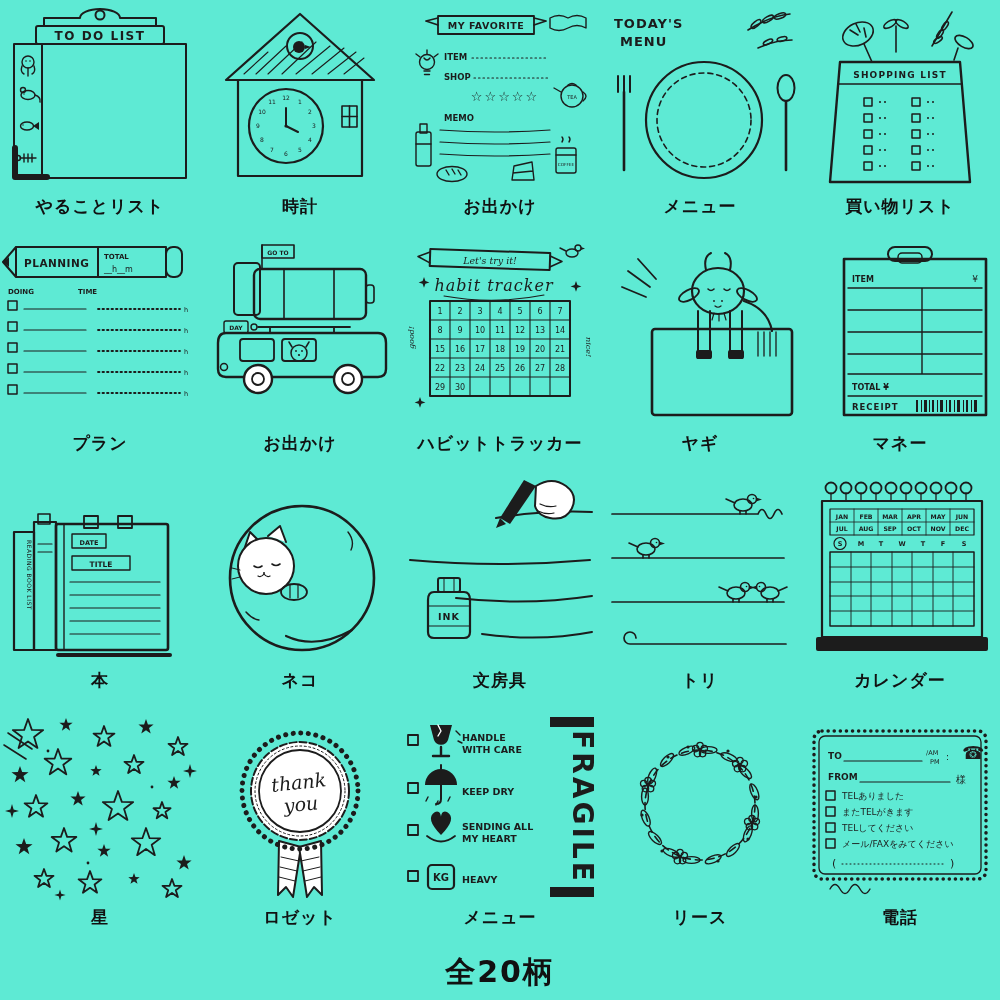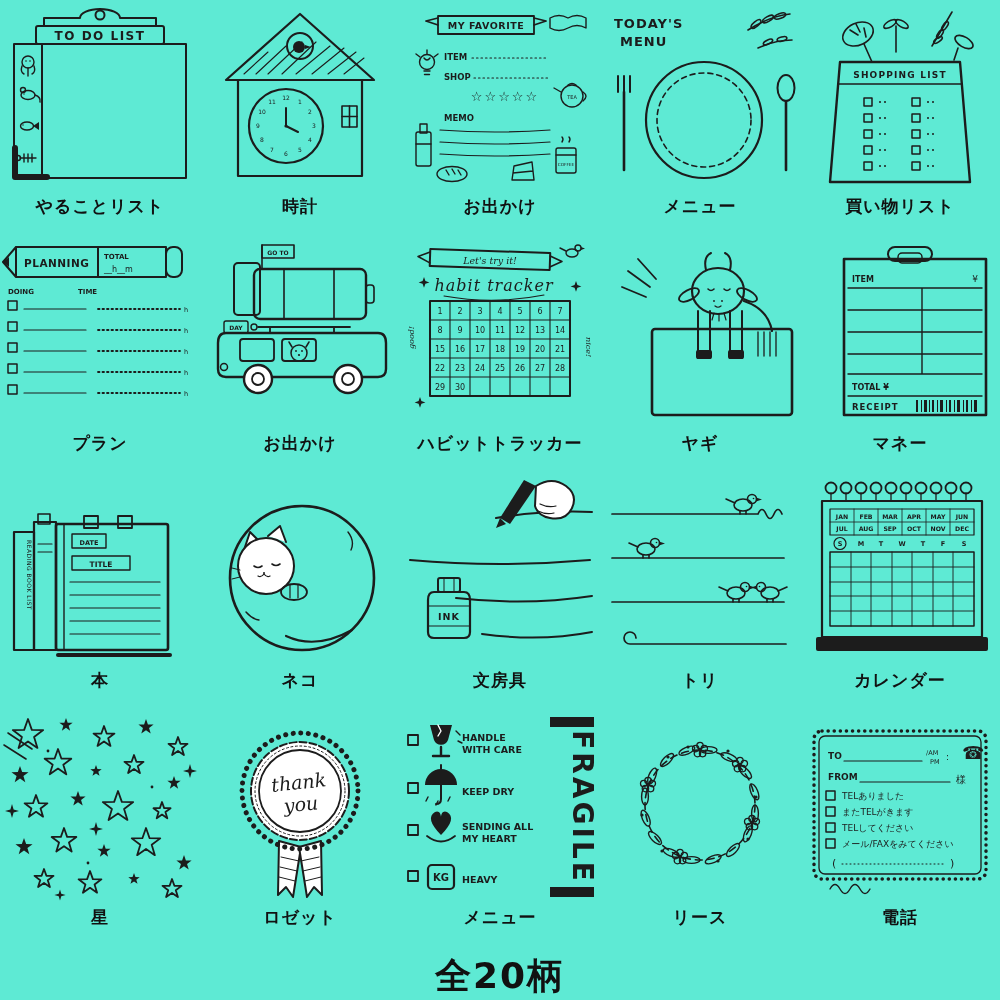--- a/index.html
+++ b/index.html
@@ -3,21 +3,21 @@
 <meta charset="utf-8">
 <style>
   * { box-sizing:border-box; margin:0; padding:0; }
   body { background:#fff; font-family:"DejaVu Sans","Liberation Sans",sans-serif; }
   .sheet { width:1000px; height:1000px; background:#5eead4; overflow:hidden; }
   .grid { display:grid; grid-template-columns:repeat(5,200px); }
   .cell { height:237px; display:flex; flex-direction:column; align-items:center; }
   .cell svg { width:200px; height:194px; display:block; }
   figure { margin:0; }
   .label { margin-top:1px; font-size:17px; font-weight:600; letter-spacing:1px; color:#111; text-align:center; }
-  .caption { text-align:center; font-size:36px; font-weight:600; color:#111; margin-top:4px; letter-spacing:2px; }
+  .caption { text-align:center; font-size:30px; font-weight:600; color:#111; margin-top:4px; letter-spacing:2px; }
   svg { stroke:#1c1c1c; fill:none; stroke-linecap:round; stroke-linejoin:round; }
   svg text { fill:#1c1c1c; stroke:none; font-family:"DejaVu Sans","Liberation Sans",sans-serif; }
   .fillk { fill:#1c1c1c; stroke:none; }
   .whitek { fill:#fff; }
   .script { font-family:"DejaVu Serif","Liberation Serif",serif; font-style:italic; }
 </style>
 </head>
 <body>
 
 <div class="sheet">

